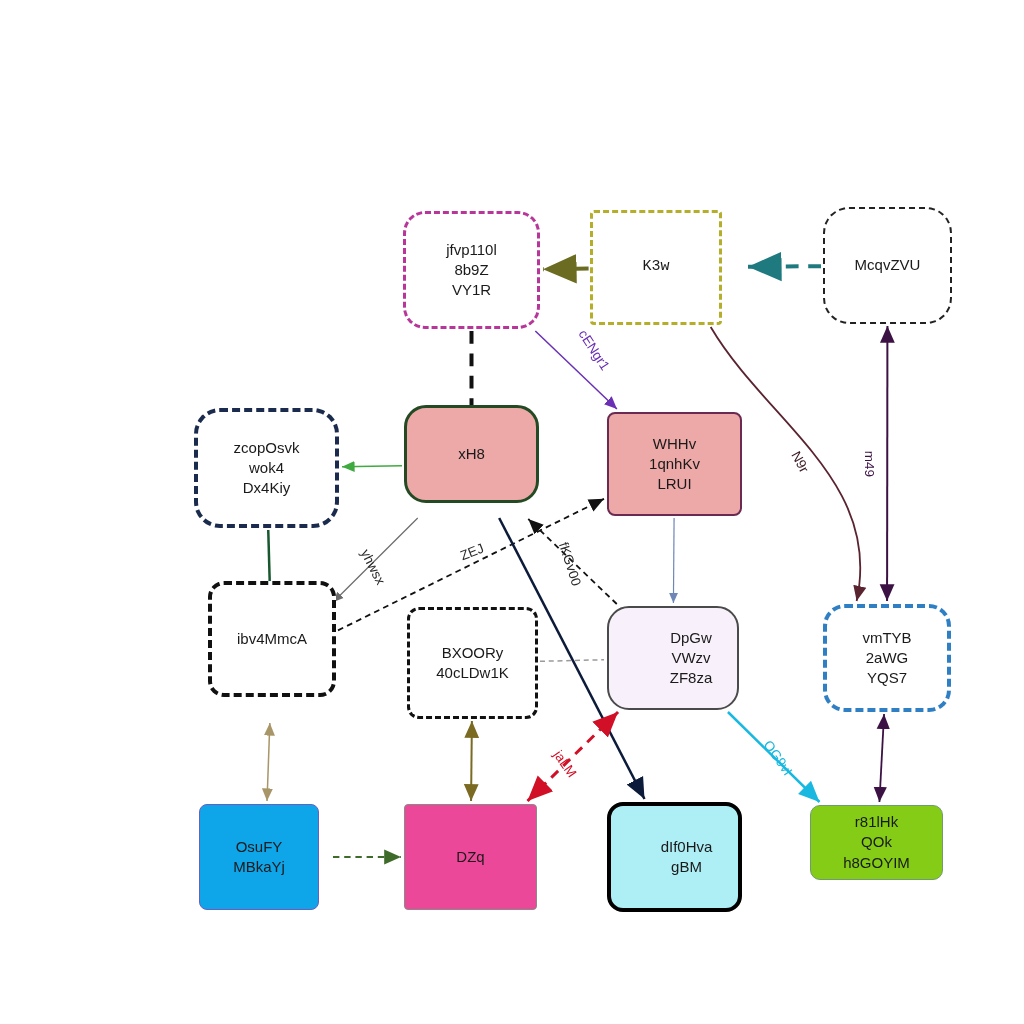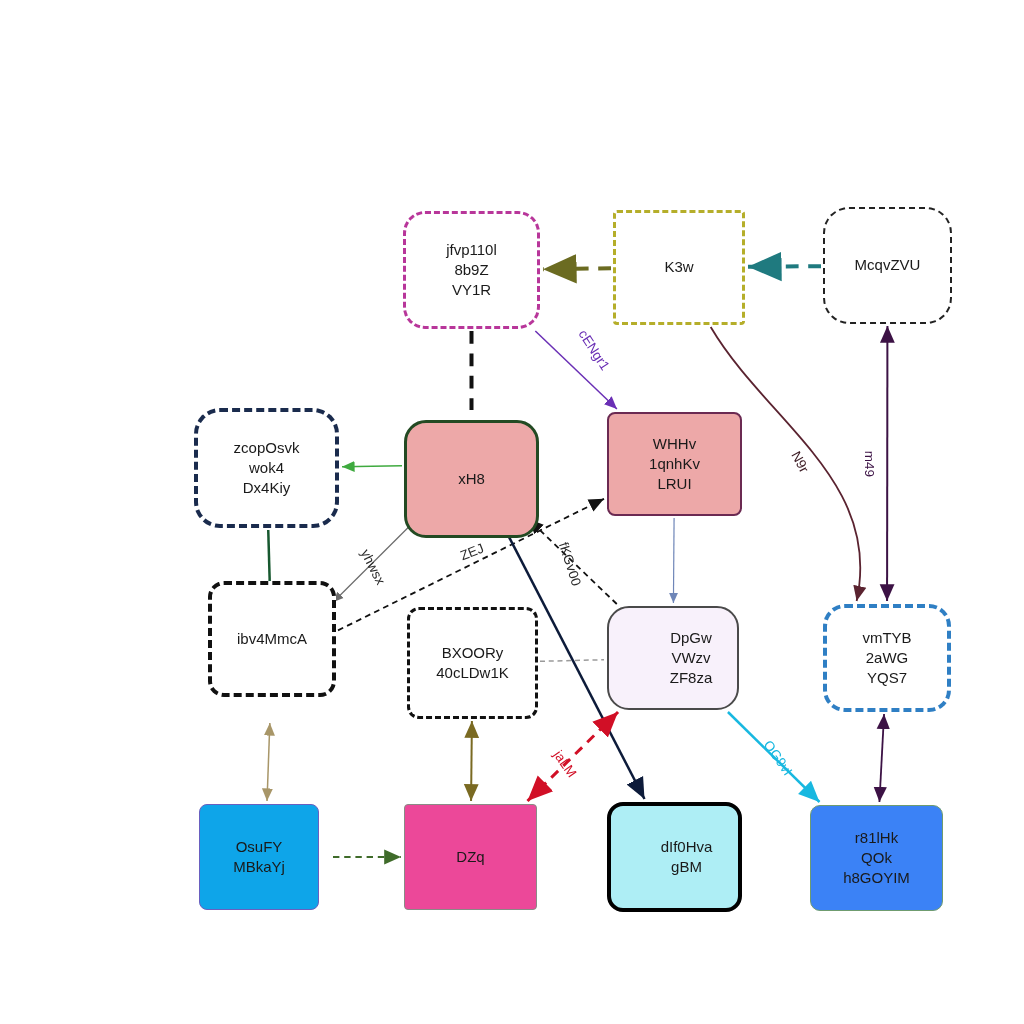--- a/index.html
+++ b/index.html
@@ -140,44 +140,44 @@
       <path d="M727.945,691 L819.52,781" fill="none" stroke="#18b8e0" stroke-width="2.5" stroke-linecap="butt" marker-end="url(#arw-e-dpgw-r81-e)"></path>
       <path d="M269.83505154639175,702 L267.02061855670104,780" fill="none" stroke="#a89668" stroke-width="1.5" stroke-linecap="butt" marker-end="url(#arw-e-ibv4-osufy-e)" marker-start="url(#arw-e-ibv4-osufy-s)"></path>
       <path d="M471.9020618556701,700 L471.0773195876289,780" fill="none" stroke="#7a6a22" stroke-width="2" stroke-linecap="butt" marker-end="url(#arw-e-bxoo-dzq-e)" marker-start="url(#arw-e-bxoo-dzq-s)"></path>
       <path d="M333,836 L401,836" fill="none" stroke="#3f6b2a" stroke-width="2" stroke-linecap="butt" stroke-dasharray="6.4,4.800000000000001" marker-end="url(#arw-e-osufy-dzq-e)"></path>
       <path d="M884.06,693 L879.44,781" fill="none" stroke="#3c1245" stroke-width="1.8" stroke-linecap="butt" marker-end="url(#arw-e-vmtyb-r81-e)" marker-start="url(#arw-e-vmtyb-r81-s)"></path>
     </svg>
   <div id="node-layer">
       <div class="node" style="left: 403px; top: 190px; width: 137px; height: 118px; background: rgb(255, 255, 255); border: 3px dashed rgb(184, 54, 154); border-radius: 22px;">jfvp110l
 8b9Z
 VY1R</div>
-      <div class="node" style="left: 613px; top: 189px; width: 132px; height: 115px; background: rgb(255, 255, 255); border: 3px dashed rgb(181, 174, 42); border-radius: 4px;">K3w</div>
+      <div class="node" style="left: 590px; top: 189px; width: 132px; height: 115px; background: rgb(255, 255, 255); border: 3px dashed rgb(181, 174, 42); border-radius: 4px; font-family: Liberation Mono, monospace;">K3w</div>
       <div class="node" style="left: 823px; top: 186px; width: 129px; height: 117px; background: rgb(255, 255, 255); border: 2px dashed rgb(34, 34, 34); border-radius: 26px;">McqvZVU</div>
       <div class="node" style="left: 194px; top: 387px; width: 145px; height: 120px; background: rgb(255, 255, 255); border: 4px dashed rgb(26, 43, 77); border-radius: 26px;">zcopOsvk
 wok4
 Dx4Kiy</div>
-      <div class="node" style="left: 404px; top: 399px; width: 135px; height: 118px; background: rgb(237, 168, 168); border: 3px solid rgb(35, 74, 35); border-radius: 22px;">xH8</div>
+      <div class="node" style="left: 404px; top: 384px; width: 135px; height: 98px; background: rgb(237, 168, 168); border: 3px solid rgb(35, 74, 35); border-radius: 22px;">xH8</div>
       <div class="node" style="left: 607px; top: 391px; width: 135px; height: 104px; background: rgb(237, 168, 168); border: 2px solid rgb(107, 42, 82); border-radius: 8px;">WHHv
 1qnhKv
 LRUI</div>
       <div class="node" style="left: 208px; top: 560px; width: 128px; height: 116px; background: rgb(255, 255, 255); border: 4px dashed rgb(17, 17, 17); border-radius: 16px;">ibv4MmcA</div>
       <div class="node" style="left: 407px; top: 586px; width: 131px; height: 112px; background: rgb(255, 255, 255); border: 3px dashed rgb(17, 17, 17); border-radius: 12px;">BXOORy
 40cLDw1K</div>
       <div class="node" style="left: 607px; top: 585px; width: 132px; height: 104px; background: rgb(248, 241, 251); border: 2px solid rgb(74, 74, 74); border-radius: 22px; padding-left: 36px;">DpGw
 VWzv
 ZF8za</div>
       <div class="node" style="left: 823px; top: 583px; width: 128px; height: 108px; background: rgb(255, 255, 255); border: 4px dashed rgb(47, 127, 196); border-radius: 22px;">vmTYB
 2aWG
 YQS7</div>
       <div class="node" style="left: 199px; top: 783px; width: 120px; height: 106px; background: #0ea5e9; border: 1.5px solid rgb(106, 95, 191); border-radius: 8px;">OsuFY
 MBkaYj</div>
       <div class="node" style="left: 404px; top: 783px; width: 133px; height: 106px; background: #ec4899; border: 1.5px solid rgb(138, 138, 134); border-radius: 4px;">DZq</div>
       <div class="node" style="left: 607px; top: 781px; width: 135px; height: 110px; background: rgb(174, 238, 245); border: 4px solid rgb(0, 0, 0); border-radius: 16px; padding-left: 24px;">dIf0Hva
 gBM</div>
-      <div class="node" style="left: 810px; top: 784px; width: 133px; height: 106px; background: #3b82f6; border: 1.5px solid rgb(111, 156, 111); border-radius: 10px;">r81lHk
+      <div class="node" style="left: 810px; top: 784px; width: 133px; height: 75px; background: #84cc16; border: 1.5px solid rgb(111, 156, 111); border-radius: 10px;">r81lHk
 QOk
 h8GOYIM</div>
     </div>
   <div id="label-layer">
       <span class="edge-label" style="color: rgb(106, 47, 181); left: 594px; top: 329px; transform: translate(-50%, -50%) rotate(57deg);">cENgr1</span>
       <span class="edge-label" style="color: rgb(43, 43, 43); left: 373px; top: 546px; transform: translate(-50%, -50%) rotate(63deg);">yhwsx</span>
       <span class="edge-label" style="color: rgb(43, 43, 43); left: 472px; top: 531px; transform: translate(-50%, -50%) rotate(-21deg);">ZEJ</span>
       <span class="edge-label" style="color: rgb(43, 43, 43); left: 570px; top: 543px; transform: translate(-50%, -50%) rotate(72deg);">fKGv00</span>
       <span class="edge-label" style="color: rgb(58, 26, 34); left: 800px; top: 441px; transform: translate(-50%, -50%) rotate(62deg);">N9r</span>
       <span class="edge-label" style="color: rgb(60, 18, 69); left: 869px; top: 443px; transform: translate(-50%, -50%) rotate(90deg);">m49</span>

